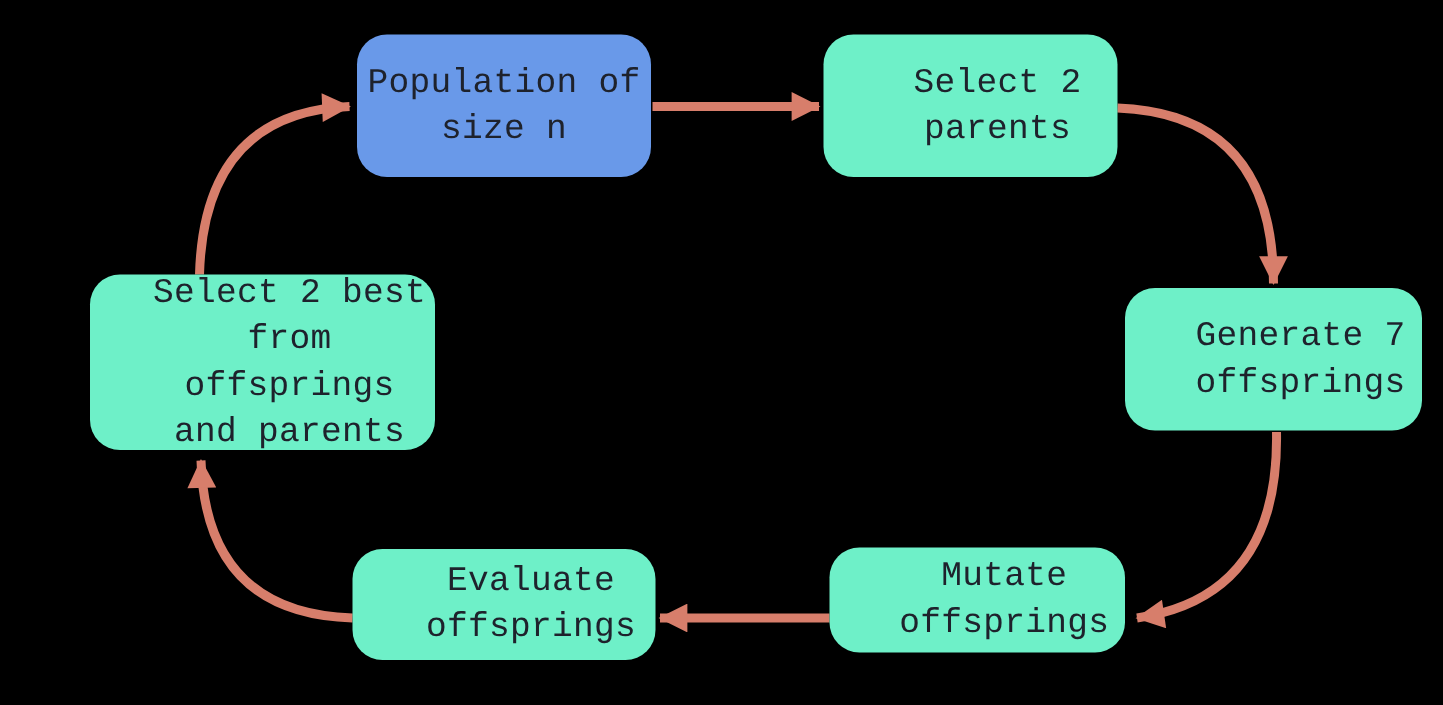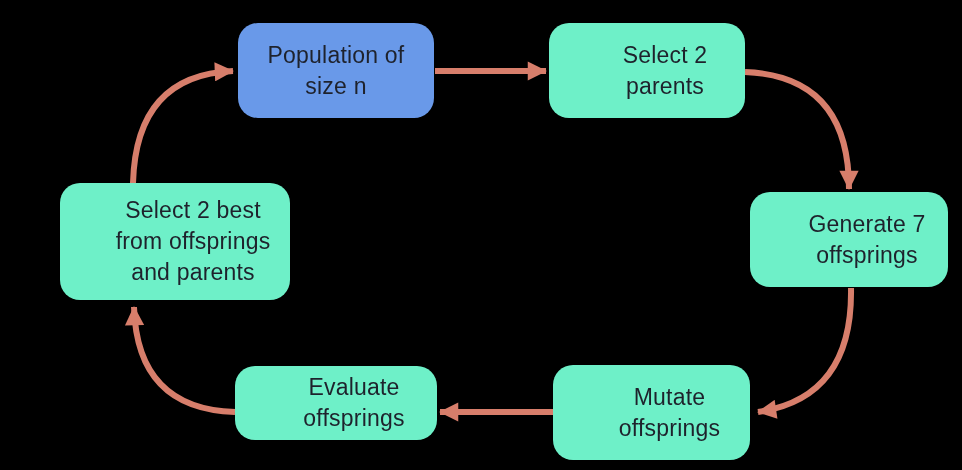--- a/index.html
+++ b/index.html
@@ -6,21 +6,21 @@
     margin: 0;
     padding: 0;
     background: #000000;
   }
   .canvas {
     position: relative;
     width: 962px;
     height: 470px;
     background: var(--bg, #000000);
     overflow: hidden;
-    font-family: Liberation Sans, sans-serif;
+    font-family: Liberation Mono, monospace;
   }
   .edges {
     position: absolute;
     left: 0;
     top: 0;
     width: 962px;
     height: 470px;
   }
   .edge {
     fill: none;
@@ -44,21 +44,21 @@
     letter-spacing: 0.2px;
     white-space: pre-line;
     box-sizing: border-box;
   }
   .node.green { background: var(--green, #6ef0c8); padding-left: 36px; }
   .node.blue  { background: var(--blue, #6999e9); }
 
   .node-population          { left: 238px; top: 23px;  width: 196px; height: 95px; }
   .node-select-parents      { left: 549px; top: 23px;  width: 196px; height: 95px; }
   .node-generate-offsprings { left: 750px; top: 192px; width: 198px; height: 95px; }
-  .node-mutate-offsprings   { left: 553px; top: 365px; width: 197px; height: 95px; }
+  .node-mutate-offsprings   { left: 553px; top: 365px; width: 197px; height: 70px; }
   .node-evaluate-offsprings { left: 235px; top: 366px; width: 202px; height: 74px; }
   .node-select-best         { left: 20px;  top: 183px; width: 230px; height: 117px; margin-left: 40px; }
 </style>
 </head>
 <body>
 
 <div class="canvas">
 
   <svg class="edges" viewBox="0 0 962 470">
     <defs>

